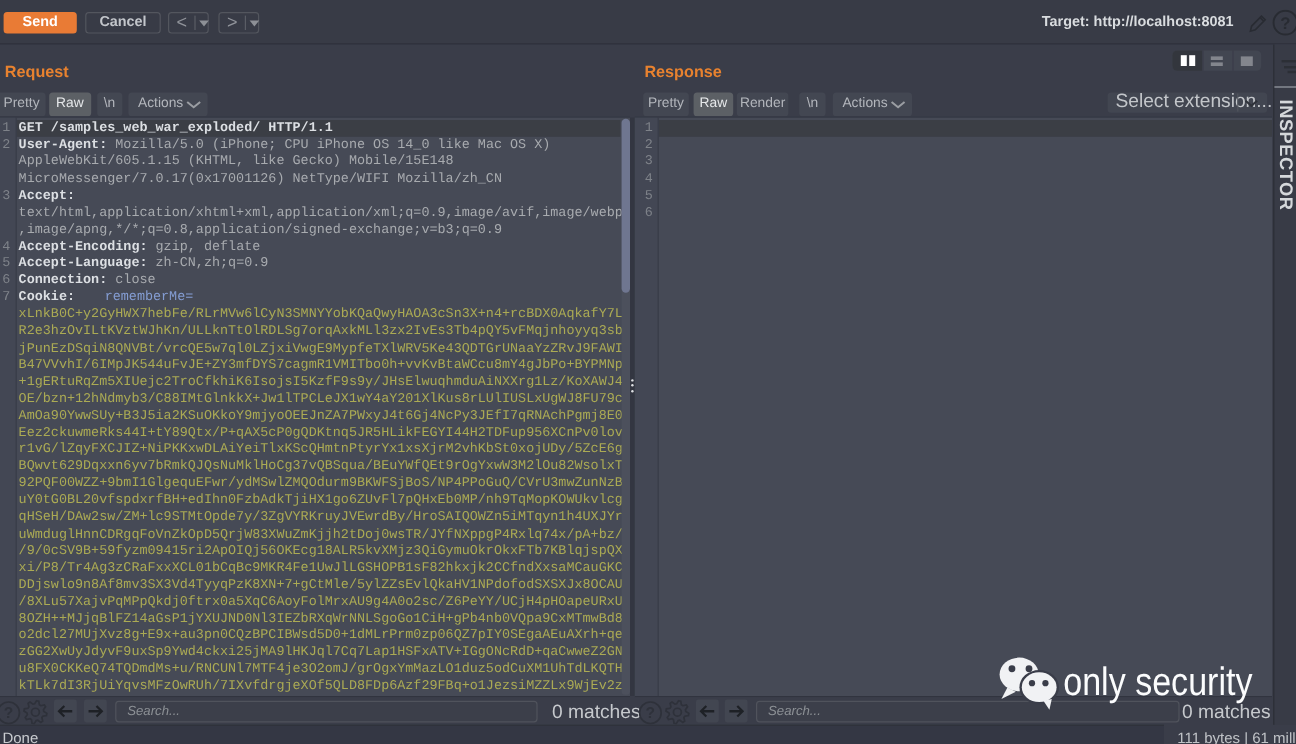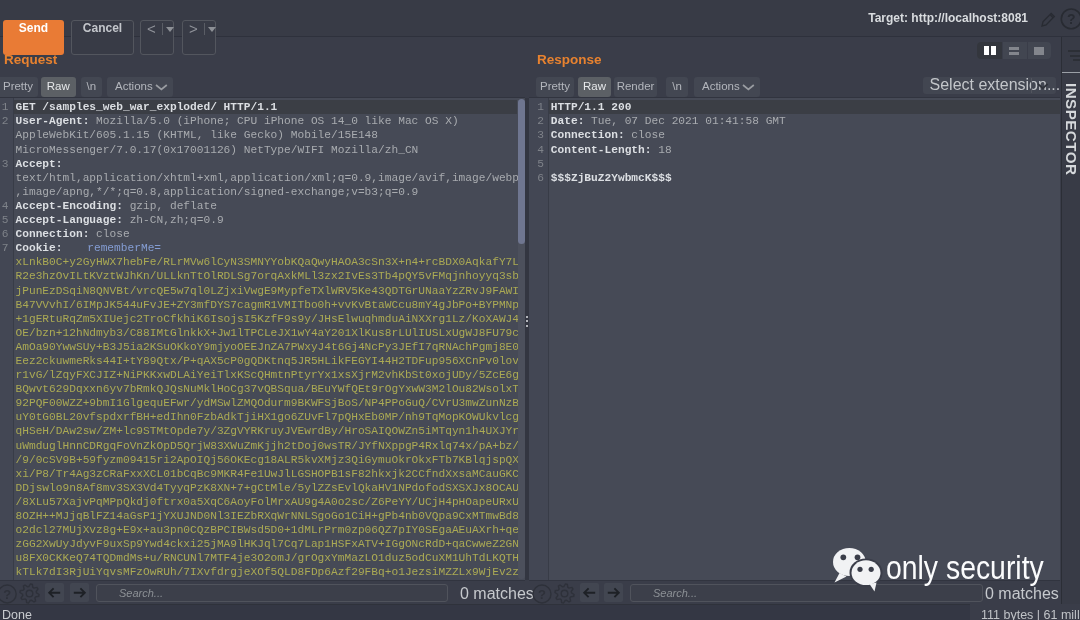--- a/index.html
+++ b/index.html
@@ -1,21 +1,21 @@
 <!DOCTYPE html>
 <html><head>
 <meta charset="utf-8">
 <style>
   * { margin:0; padding:0; box-sizing:border-box; }
   html,body { width:1080px; height:620px; overflow:hidden; }
   body { position:relative; background:#3a3d49; font-family:"Liberation Sans",sans-serif; }
   .abs { position:absolute; }
   
   #toolbar { left:0; top:0; width:1080px; height:37px; background:#383b46; border-bottom:1px solid #2e313c; }
-  .tbtn { position:absolute; top:20px; height:35px; border:1px solid #53565e; border-radius:3px; background:#383b46; }
+  .tbtn { position:absolute; top:10px; height:18px; border:1px solid #53565e; border-radius:3px; background:#383b46; }
   #send { left:3px; width:61px; background:#e97b35; border:none; color:#fff; font-weight:bold; font-size:12px; text-align:center; line-height:17px; }
   #cancel { left:71px; width:63px; color:#c3c6cb; font-weight:bold; font-size:12px; text-align:center; line-height:15px; }
   .navb { width:34px; }
   .navb .lt { position:absolute; left:0; top:0.5px; width:21px; height:15px; color:#90939a; font-size:15px; text-align:center; line-height:14px; }
   .navb .dv { position:absolute; left:21px; top:1.5px; width:1px; height:12px; background:#5a5d65; }
   .navb .tri { position:absolute; left:24.5px; top:5.5px; width:0; height:0; border-left:4px solid transparent; border-right:4px solid transparent; border-top:5px solid #8d9096; }
   #target { top:11px; right:52px; color:#d9dcdf; font-weight:bold; font-size:12px; }
   
   .phead { top:52px; color:#e8822f; font-weight:bold; font-size:13.5px; }
   
@@ -33,21 +33,21 @@
   .g { color:#a8abaf; }
   .b { color:#849dd3;margin-left:18px; }
   .o { color:#abaa54; }
   
   #sctrack { left:517.5px; top:1px; width:7.5px; height:480px; background:#4c505c; border-radius:3px; }
   #scthumb { left:517.5px; top:1px; width:7.5px; height:145px; background:#6f7690; border-radius:3.5px; }
   
   .dot { position:absolute; width:2.4px; height:2.4px; border-radius:50%; background:#dfe1e4; }
   
   .sbox { position:absolute; top:582.5px; width:19px; height:19.5px; background:#424651; border-radius:2px; }
-  .sinput { position:absolute; top:583.5px; height:18px; background:#3c3f4a; border:1px solid #50535c; border-radius:3px; color:#8c9095; font-style:italic; font-size:11px; line-height:16px; padding-left:22px; }
+  .sinput { position:absolute; top:583.5px; height:18px; background:#3c3f4a; border:1px solid #50535c; border-radius:3px; color:#8c9095; font-style:italic; font-size:11px; line-height:16px; padding-left:9px; }
   .match { position:absolute; top:585px; font-size:16px; color:#c6c9cd; }
   
   #status { left:0; top:604px; width:970px; height:16px; background:#343744; border-top:1px solid #2f323b; }
   
   #insp { left:1061px; top:37px; width:19px; height:567px; background:#383b46; border-left:1px solid #2b2e36; }
   #insptxt { left:1060.5px; top:83px; width:19px; writing-mode:vertical-rl; font-weight:bold; font-size:15.2px; letter-spacing:0.45px; color:#d5d8db; }
   
   #wmtext { left:886px; top:549px; font-size:33px; color:#fbfcfd; white-space:nowrap; transform:scaleX(0.86); transform-origin:left top; }
 </style>
 </head>
@@ -177,26 +177,20 @@
 <div class="editor" id="resed" style="left:529px; width:531px;">
   <div class="gutter" style="width:19px;"></div>
   <div class="gline" style="left:19px;"></div>
   <div class="hl1" style="left:20px; width:511px;"></div>
   <pre class="nums" style="left:0; width:15px;">1
 2
 3
 4
 5
 6</pre>
-  <pre class="code" id="rescode" style="left:21.8px;"><span class="w">HTTP/1.1 200</span>
-<span class="w">Date:</span><span class="g"> Tue, 07 Dec 2021 01:41:58 GMT</span>
-<span class="w">Connection:</span><span class="g"> close</span>
-<span class="w">Content-Length:</span><span class="g"> 18</span>
-
-<span class="w">$$$ZjBuZ2YwbmcK$$$</span></pre>
 </div>
 
 <svg class="abs" style="left:-3px; top:584px;" width="21" height="20" viewBox="0 0 21 20">
     <circle cx="10.2" cy="10" r="9" fill="none" stroke="#2e313a" stroke-width="1.4"></circle>
     <text x="10.2" y="14.5" text-anchor="middle" font-size="13" font-weight="bold" fill="#2e313a" font-family="Liberation Sans">?</text>
   </svg>
 <svg class="abs gear" style="left:18.5px; top:582.5px;" width="21" height="21" viewBox="0 0 21 21">
     <path d="M11.46 0.95 L13.30 1.32 L13.81 4.33 L14.95 5.10 L17.93 4.42 L18.97 5.99 L17.20 8.48 L17.47 9.83 L20.05 11.46 L19.68 13.30 L16.67 13.81 L15.90 14.95 L16.58 17.93 L15.01 18.97 L12.52 17.20 L11.17 17.47 L9.54 20.05 L7.70 19.68 L7.19 16.67 L6.05 15.90 L3.07 16.58 L2.03 15.01 L3.80 12.52 L3.53 11.17 L0.95 9.54 L1.32 7.70 L4.33 7.19 L5.10 6.05 L4.42 3.07 L5.99 2.03 L8.48 3.80 L9.83 3.53 L11.46 0.95 Z" fill="none" stroke="#2e313a" stroke-width="1.4"></path>
     <circle cx="10.5" cy="10.5" r="3.3" fill="none" stroke="#2e313a" stroke-width="1.4"></circle>
   </svg>

